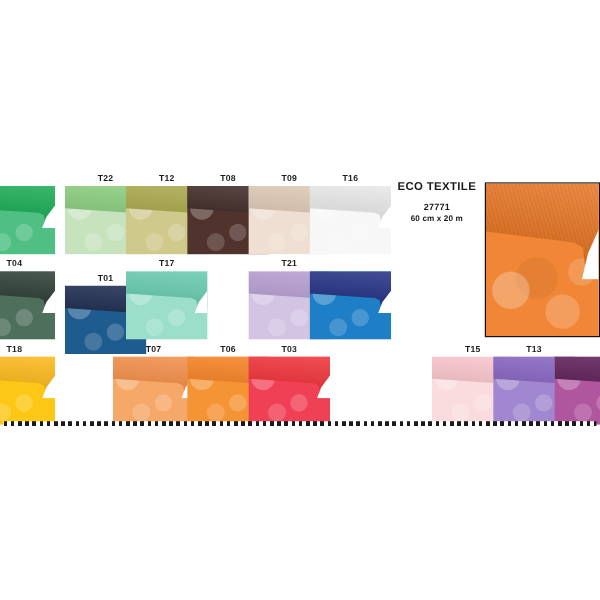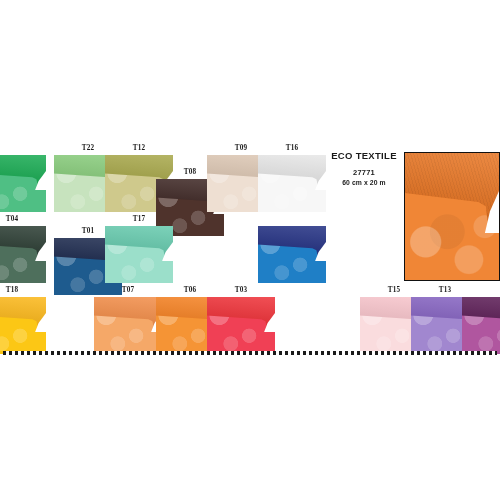--- a/index.html
+++ b/index.html
@@ -49,21 +49,21 @@
     top: 0;
     left: 0;
     width: 100%;
     text-align: center;
     font-size: 7.2px;
     font-weight: bold;
     color: #1a1a1a;
     letter-spacing: 0.2px;
     line-height: 9px;
     height: 9px;
-    font-family: Liberation Serif, serif;
+    font-family: Liberation Sans, sans-serif;
   }
 
   .swatch-chip {
     position: absolute;
     top: 11px;
     left: 0;
     width: 100%;
     height: 57px;
     overflow: hidden;
   }
@@ -256,21 +256,21 @@
           </div>
         </div>
         <div class="swatch-cell" style="left: 105px; width: 68px;">
           <div class="swatch-label">T12</div>
           <div class="swatch-chip">
             <div class="chip-sheet" style="background: rgb(207, 201, 140);"></div>
             <div class="chip-roll" style="background: rgb(166, 166, 71);"></div>
             <div class="chip-notch"></div>
           </div>
         </div>
-        <div class="swatch-cell" style="left: 156px; width: 68px; margin-top: 24px;">
+        <div class="swatch-cell" style="left: 156px; width: 68px;">
           <div class="swatch-label">T08</div>
           <div class="swatch-chip">
             <div class="chip-sheet" style="background: rgb(79, 51, 44);"></div>
             <div class="chip-roll" style="background: rgb(59, 36, 33);"></div>
             <div class="chip-notch"></div>
           </div>
         </div>
         <div class="swatch-cell" style="left: 207px; width: 68px;">
           <div class="swatch-label">T09</div>
           <div class="swatch-chip">
@@ -303,20 +303,28 @@
             <div class="chip-sheet" style="background: rgb(30, 91, 142);"></div>
             <div class="chip-roll" style="background: rgb(23, 37, 74);"></div>
             <div class="chip-notch"></div>
           </div>
         </div>
         <div class="swatch-cell" style="left: 105px; width: 68px;">
           <div class="swatch-label">T17</div>
           <div class="swatch-chip">
             <div class="chip-sheet" style="background: rgb(155, 223, 202);"></div>
             <div class="chip-roll" style="background: rgb(99, 201, 172);"></div>
+            <div class="chip-notch"></div>
+          </div>
+        </div>
+        <div class="swatch-cell" style="left: 207px; width: 68px;">
+          <div class="swatch-label">T21</div>
+          <div class="swatch-chip">
+            <div class="chip-sheet" style="background: rgb(212, 196, 228);"></div>
+            <div class="chip-roll" style="background: rgb(180, 155, 208);"></div>
             <div class="chip-notch"></div>
           </div>
         </div>
         <div class="swatch-cell" style="left: 258px; width: 68px;">
           <div class="swatch-label"></div>
           <div class="swatch-chip">
             <div class="chip-sheet" style="background: rgb(31, 127, 198);"></div>
             <div class="chip-roll" style="background: rgb(30, 44, 128);"></div>
             <div class="chip-notch"></div>
           </div>

